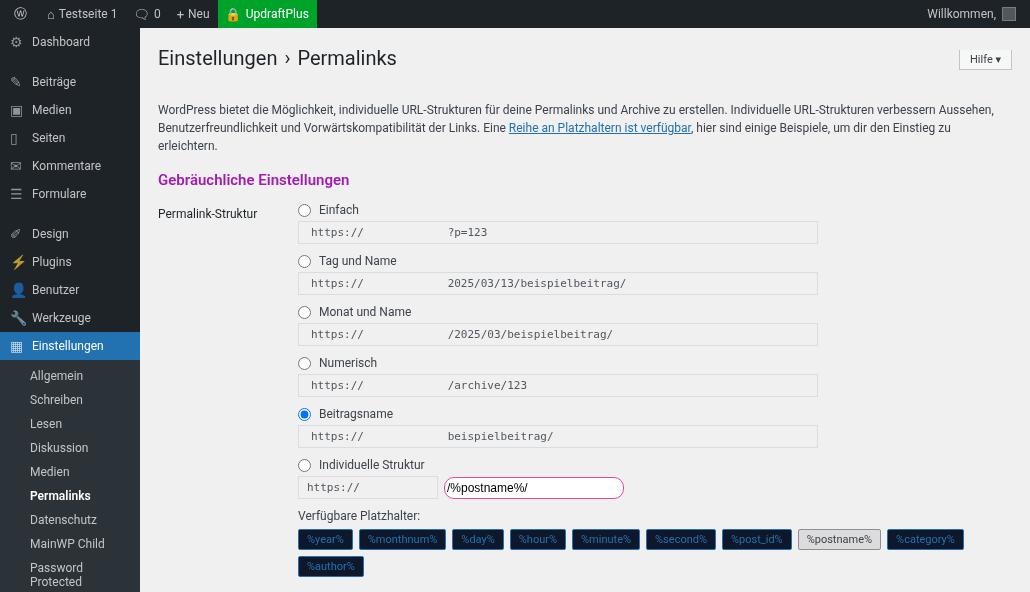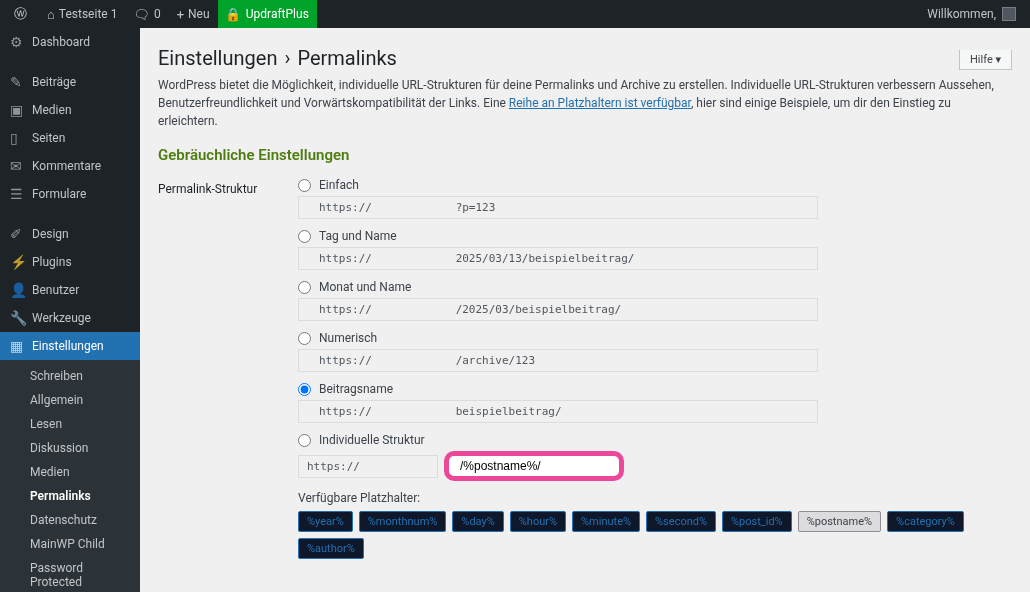--- a/index.html
+++ b/index.html
@@ -25,42 +25,42 @@
     .sidebar .menu li.sep { height: 4px; padding: 0; margin: 4px 0; background: transparent; border: none; cursor: default; }
     .sidebar .submenu { list-style: none; background: #2c3338; padding: 4px 0; }
     .sidebar .submenu li { padding: 5px 10px 5px 30px; font-size: 12px; color: #c3c4c7; }
     .sidebar .submenu li.sub-current { color: #fff; font-weight: 600; }
 
     
     .content { flex: 1; padding: 8px 18px 40px 18px; position: relative; }
     .help-tab { position: absolute; right: 18px; top: 22px; background: #f6f7f7; border: 1px solid #c3c4c7; border-top: none; padding: 3px 10px; font-size: 11px; cursor: pointer; }
     .help-tab::after { content: " ▾"; }
 
-    h1.page-title { font-size: 20px; font-weight: 400; color: #1d2327; margin: 10px 0 6px; }
+    h1.page-title { font-size: 20px; font-weight: 400; color: #1d2327; margin: 10px 0 31px; }
     h1.page-title .crumb-sep { margin: 0 2px; }
 
     .intro, .desc { font-size: 12px; line-height: 1.5; margin-bottom: 12px; }
     .intro a, .desc a { color: #2271b1; text-decoration: underline; }
     code.inline { background: #f0f0f1; padding: 1px 4px; font-family: Consolas, Monaco, monospace; font-size: 11px; }
 
-    h2.section { font-size: 15px; font-weight: 600; color: #4d7c0f; margin: 16px 0 8px; }
+    h2.section { font-size: 15px; font-weight: 600; color: #a21caf; margin: 16px 0 8px; }
 
     .form-table { width: 100%; border-collapse: collapse; }
     .form-table th { text-align: left; vertical-align: top; width: 140px; padding: 10px 10px 10px 0; font-size: 12px; font-weight: 400; color: #1d2327; }
     .form-table td { padding: 6px 0; vertical-align: top; }
 
     .radio-row { margin-bottom: 10px; }
     .radio-row label { display: flex; align-items: flex-end; font-size: 12px; margin-bottom: 4px; cursor: pointer; }
     .radio-row input[type=radio] { margin-right: 8px; }
-    .url-preview { background: #f0f0f1; border: 1px solid #dcdcde; padding: 4px 20px; font-family: Consolas, Monaco, monospace; font-size: 11px; color: #50575e; max-width: 520px; display: block; }
+    .url-preview { background: #f0f0f1; border: 1px solid #dcdcde; padding: 4px 12px; font-family: Consolas, Monaco, monospace; font-size: 11px; color: #50575e; max-width: 520px; display: block; }
     .url-preview .domain { display: inline-block; min-width: 130px; }
 
     .custom-row .url-inline { display: flex; gap: 6px; align-items: center; }
     .custom-row .url-inline .prefix { background: #f0f0f1; border: 1px solid #dcdcde; padding: 4px 8px; font-family: Consolas, Monaco, monospace; font-size: 11px; color: #50575e; width: 140px; }
-    .custom-row input[type=text] { width: 180px; padding: 3px 11px; font-size: 12px; border: 5px solid #ec4899; border-radius: 10px; }
+    .custom-row input[type=text] { width: 180px; padding: 3px 2px; font-size: 12px; border: 1px solid #ec4899; border-radius: 10px; }
 
     .placeholders { margin-top: 10px; }
     .placeholders .pl-label { font-size: 12px; margin-bottom: 6px; }
     .placeholders .tags { display: flex; flex-wrap: wrap; gap: 6px; }
     .placeholders .tag { border: 1px solid #2271b1; color: #2271b1; background: #0f172a; padding: 3px 8px; font-size: 11px; border-radius: 2px; cursor: pointer; }
     .placeholders .tag.active { background: #dcdcde; border-color: #8c8f94; color: #3c434a; }
 
     
     .wp-logo { font-family: serif; }
   </style>
@@ -142,22 +142,22 @@
         <li>
           <span class="mi-icon">🔧</span>
           <span>Werkzeuge</span>
         </li>
         <li class="current">
           <span class="mi-icon">▦</span>
           <span>Einstellungen</span>
         </li>
       </ul>
     <ul class="submenu" id="sub-menu">
+        <li>Allgemein</li>
         <li>Schreiben</li>
-        <li>Allgemein</li>
         <li>Lesen</li>
         <li>Diskussion</li>
         <li>Medien</li>
         <li class="sub-current">Permalinks</li>
         <li>Datenschutz</li>
         <li>MainWP Child</li>
         <li>Password Protected</li>
       </ul>
 
   </div>

